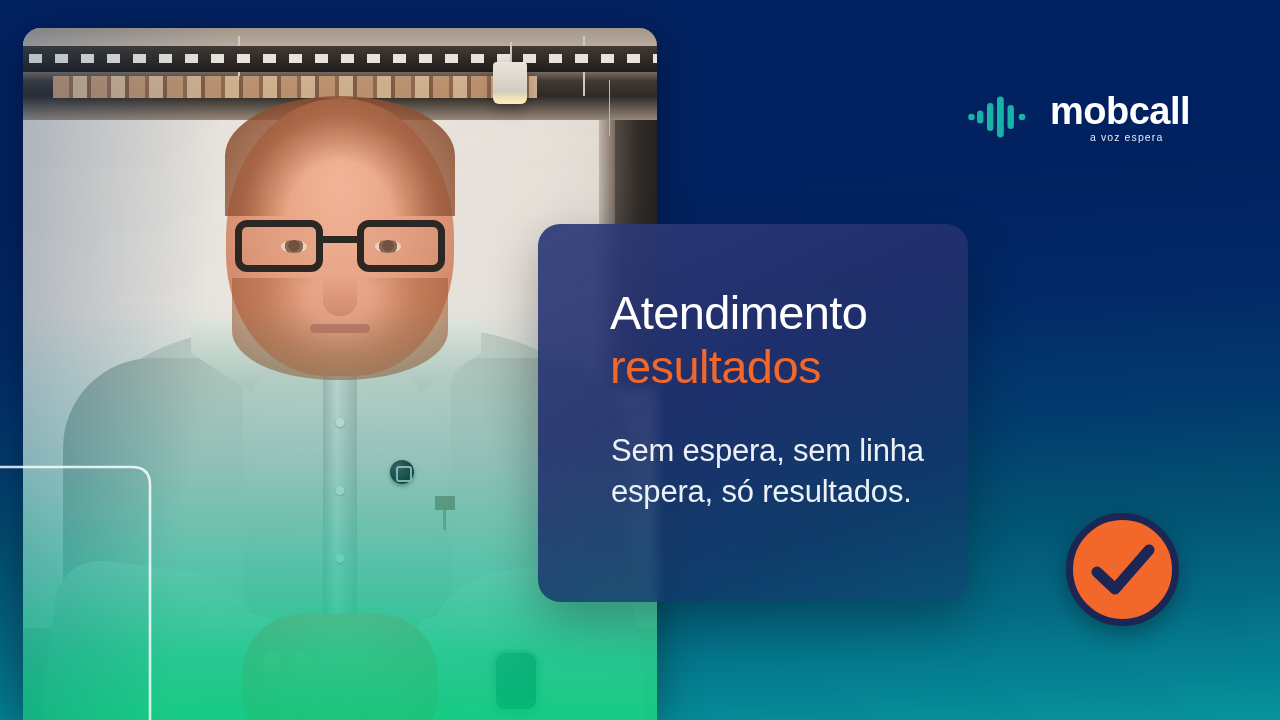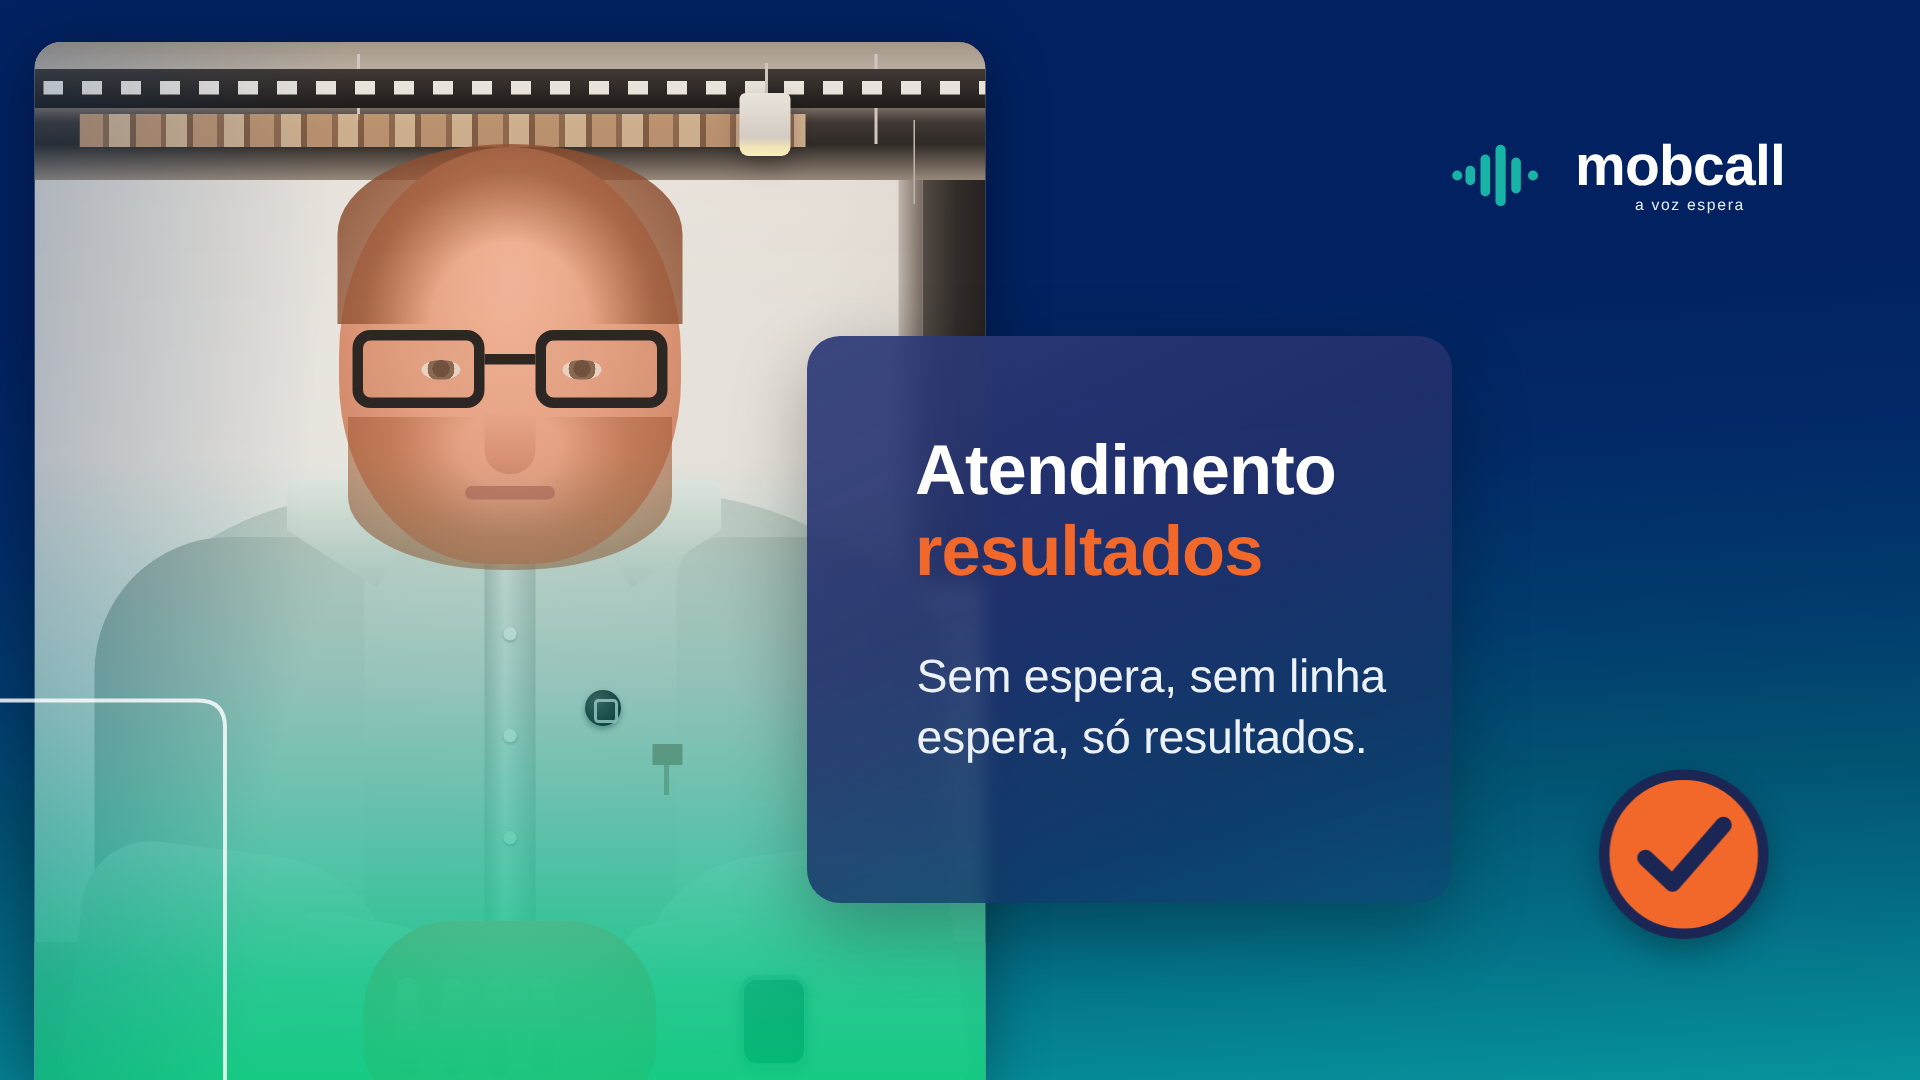--- a/index.html
+++ b/index.html
@@ -262,21 +262,21 @@
     width:430px; height:378px;
     border-radius:22px;
     background:linear-gradient(155deg, rgba(46,58,120,.93) 0%, rgba(34,48,108,.90) 40%, rgba(18,54,104,.82) 75%, rgba(12,70,112,.70) 100%);
     backdrop-filter:blur(6px);
     box-shadow:0 18px 50px rgba(0,0,0,.28);
   }
   #headline {
     position:absolute; left:72px; top:62px; width:400px;
   }
   .h-line {
-    font-size:47px; font-weight:bold; line-height:1.14;
+    font-size:47px; font-weight:normal; line-height:1.14;
     letter-spacing:-.6px; white-space:nowrap;
   }
   .h-white { color:#ffffff; }
   .h-orange { color:#f2672a; }
   #subheadline {
     position:absolute; left:73px; top:206px; width:420px;
     color:#ecf1f7; font-size:31px; line-height:1.33;
     letter-spacing:-.2px;
   }
 

